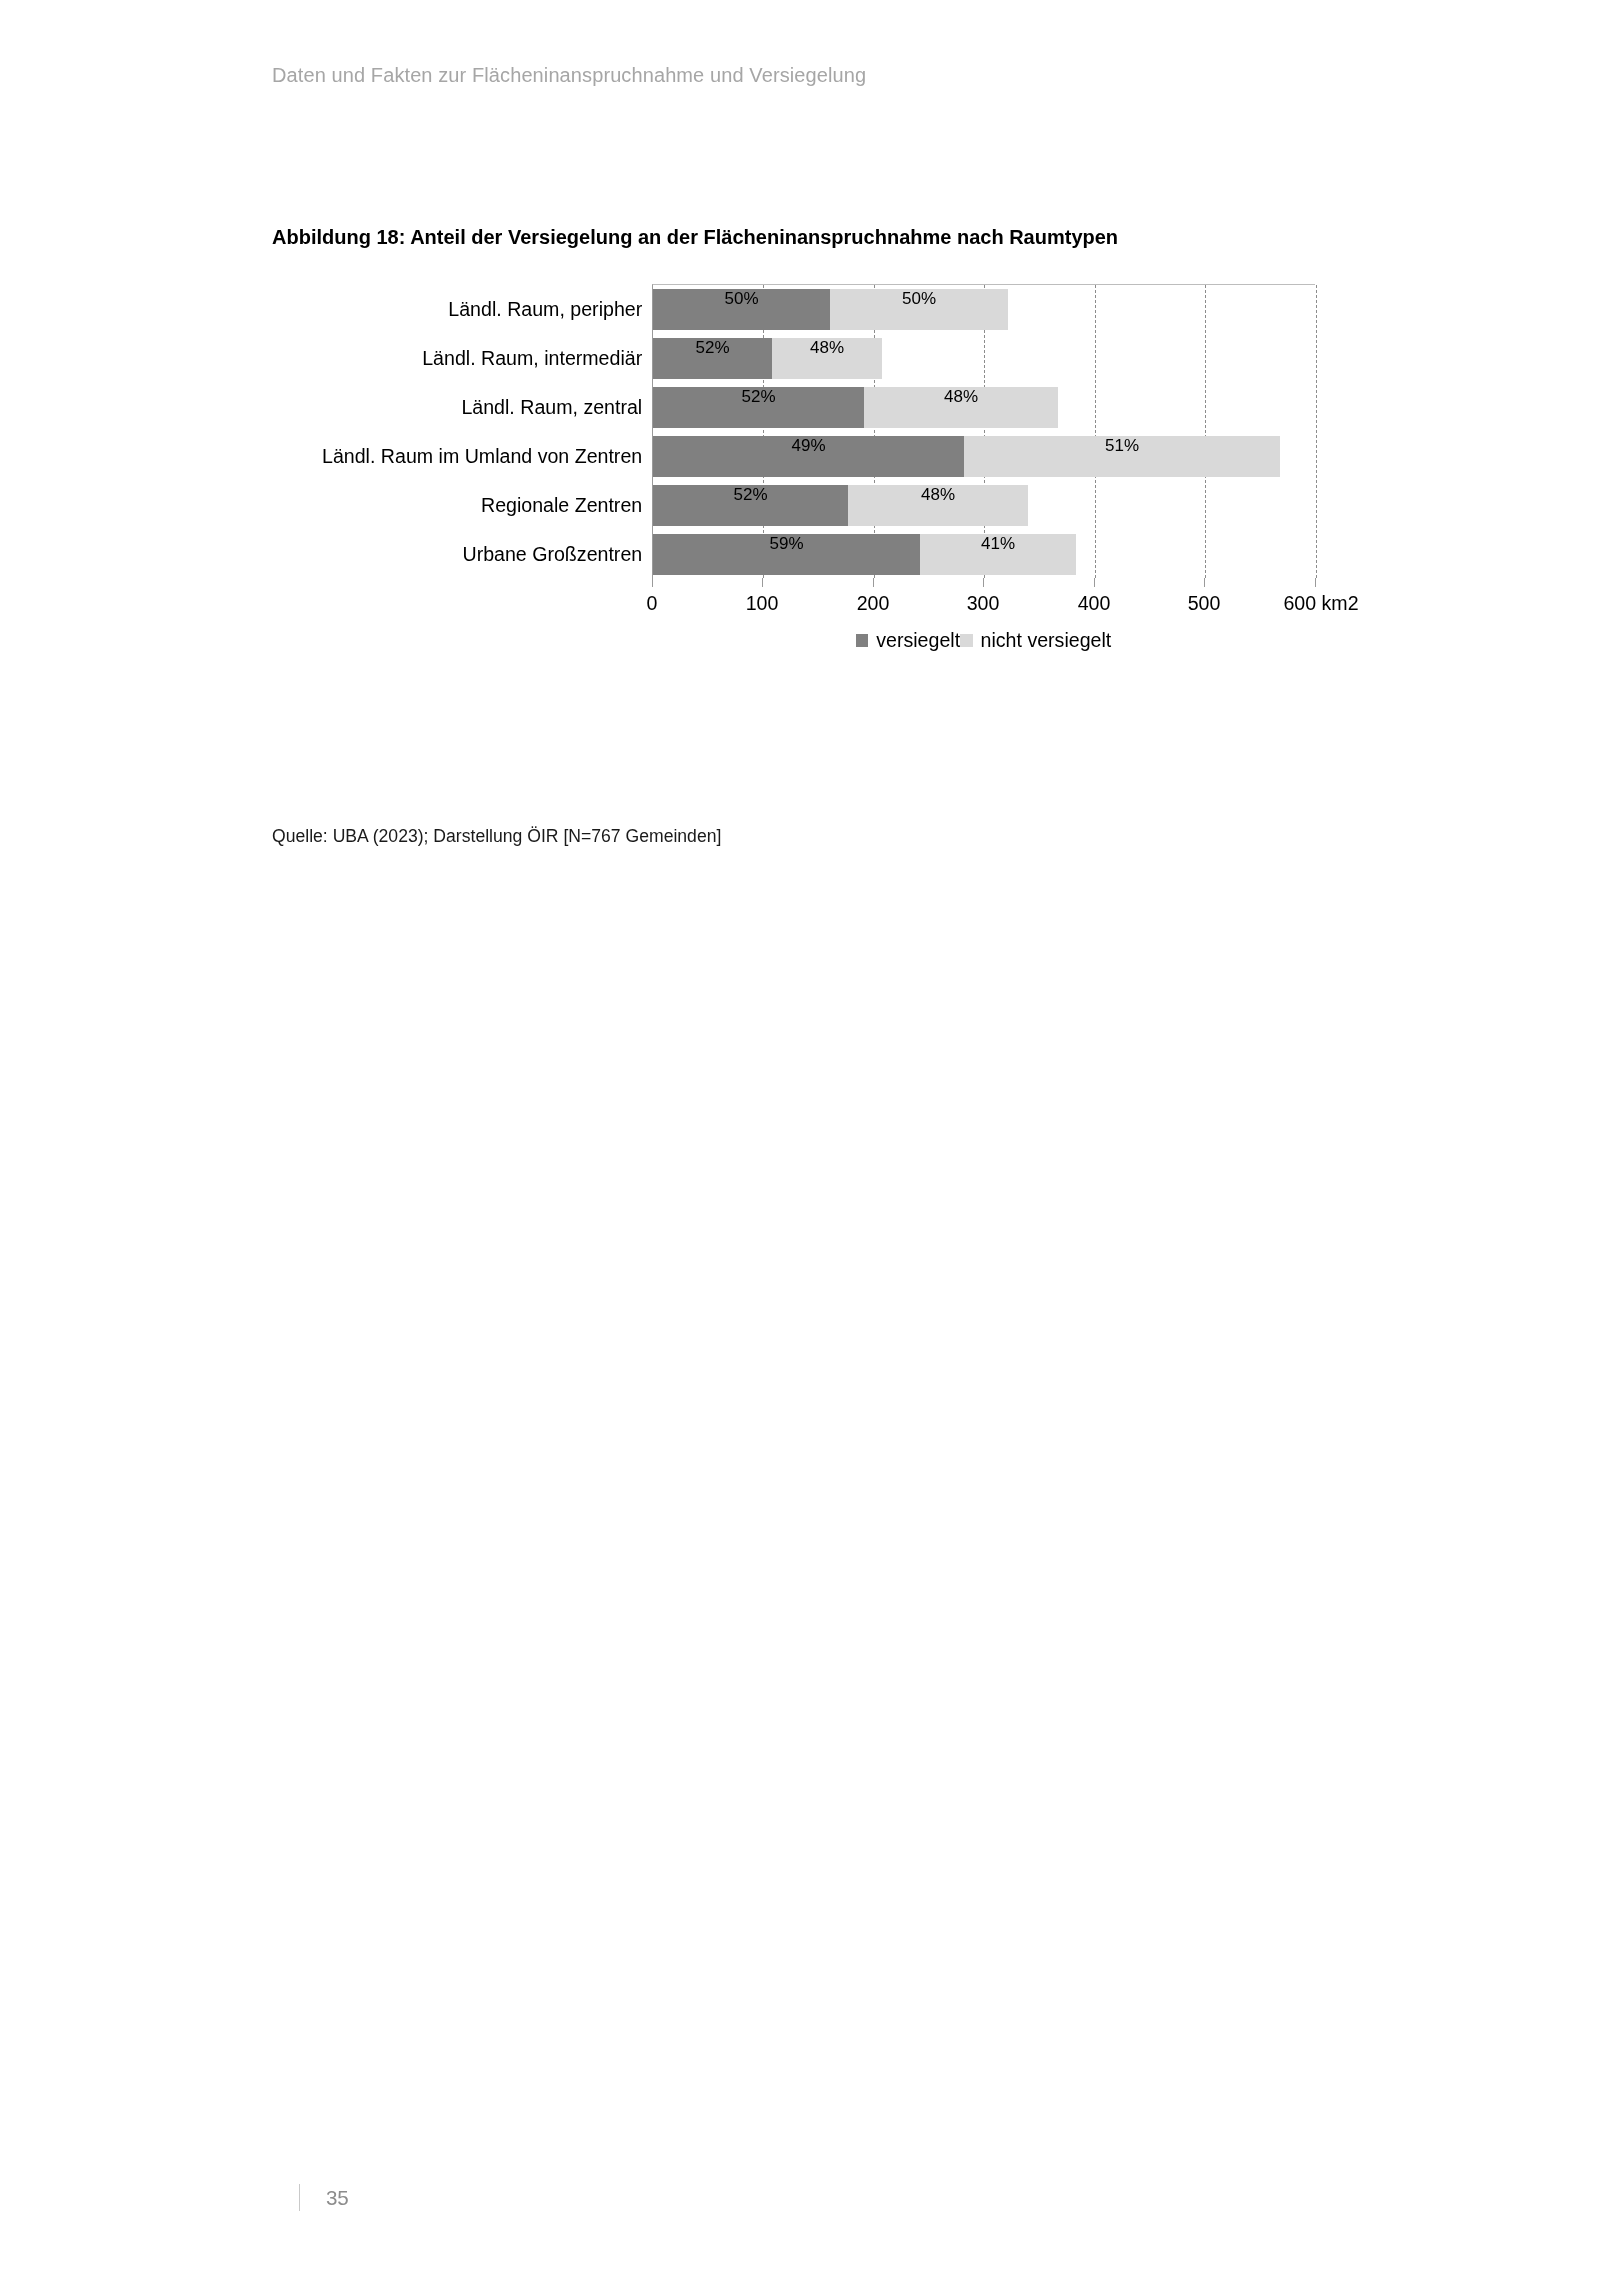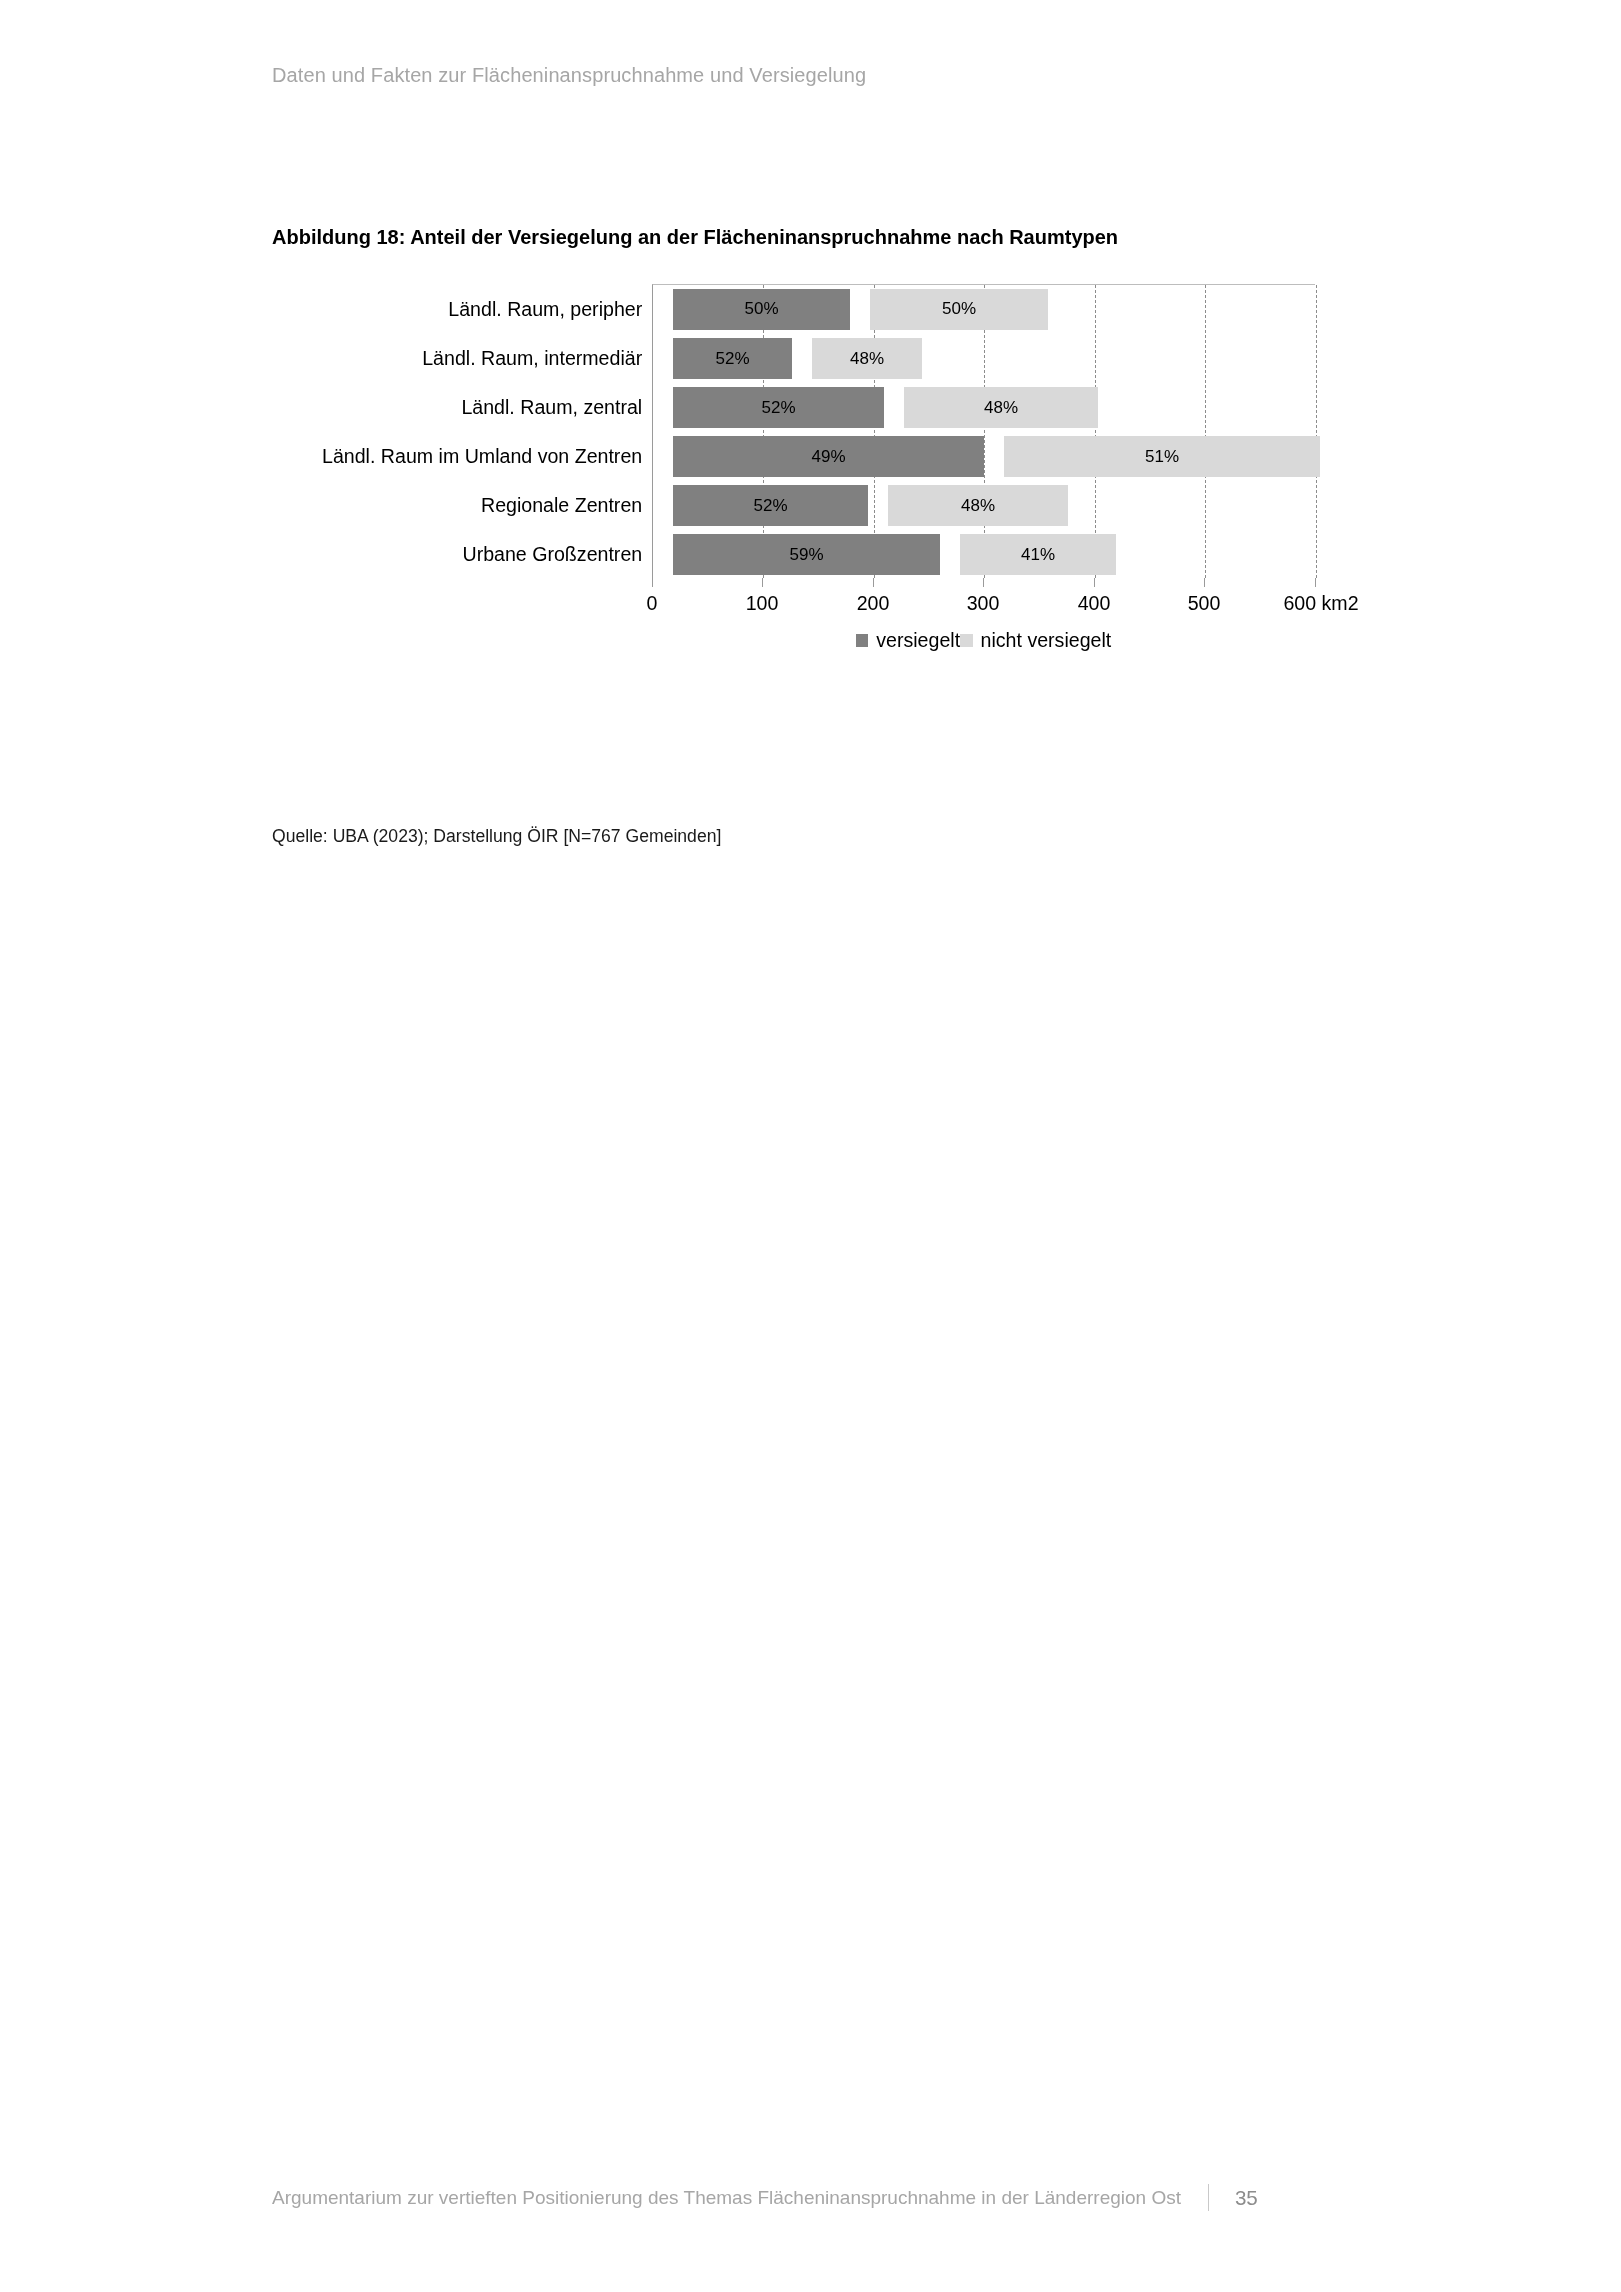--- a/index.html
+++ b/index.html
@@ -88,26 +88,24 @@
   .bar-row {
     position:absolute;
     left:0;
     height:41px;
     display:flex;
     align-items:stretch;
   }
   .seg {
     position:relative;
     display:flex;
-    align-items:center;
     justify-content:center;
     font-size:17px;
     color:#000;
     box-sizing:border-box;
-    margin-left:20px;
   }
   .seg-dark  { background:#808080; }
   .seg-light { background:#d9d9d9; }
 
   .x-axis {
     position:absolute;
     left:380px;
     top:294px;
     width:663px;
     height:45px;
@@ -286,17 +284,16 @@
           </div>
         </div>
     </div>
   </div>
 
 </div>
 
 <div class="source-note">Quelle: UBA (2023); Darstellung ÖIR [N=767 Gemeinden]</div>
 
 <div class="page-footer">
-  <span class="footer-text">Argumentarium zur vertieften Positionierung des Themas Flächeninanspruchnahme in der Länderregion Ost</span>
   <span class="footer-sep"></span>
   <span class="footer-page">35</span>
 </div>
 
 
 </body></html>

